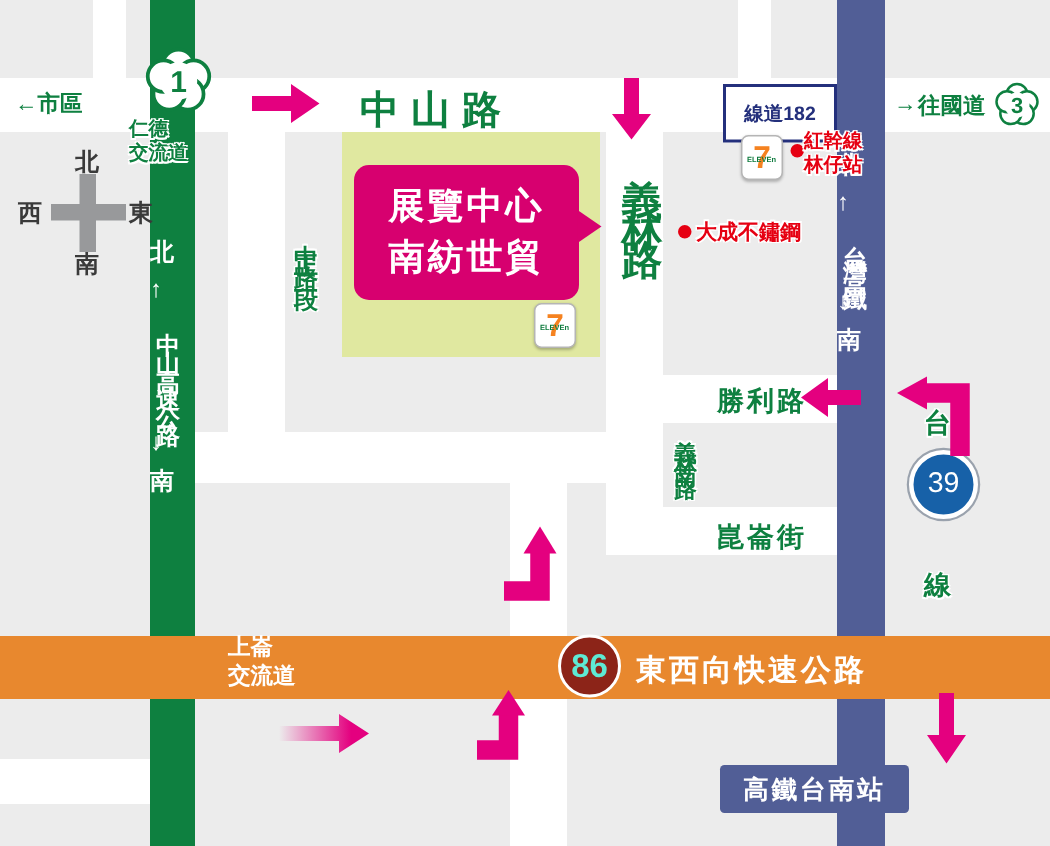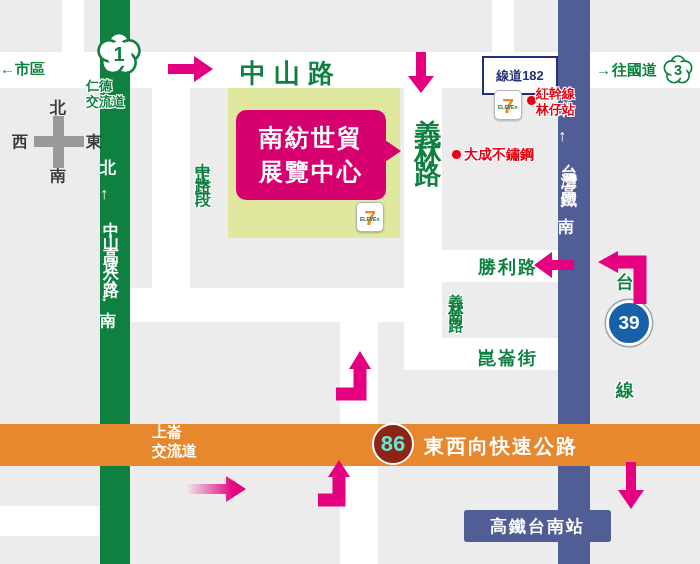--- a/index.html
+++ b/index.html
@@ -30,21 +30,21 @@
   .s7{color:#f58220;font-size:21px;font-weight:bold;line-height:1}
   .s11{position:absolute;top:13px;left:3px;font-size:5px;color:#0d7a3c;font-weight:bold}
   .dot{width:9px;height:9px;border-radius:50%;background:var(--red)}
   .callout{background:var(--pinkbox);border-radius:10px;display:flex;flex-direction:column;
            align-items:center;justify-content:center;color:#fff;font-weight:bold;
            font-size:24px;line-height:34px;letter-spacing:2px}
   .tail{position:absolute;right:-15px;top:30px;width:0;height:0;
         border-top:11px solid transparent;border-bottom:11px solid transparent;
         border-left:16px solid var(--pinkbox)}
   .circle39{width:46px;height:46px;border-radius:50%;background:var(--blue39);border:3px solid #fff;
-            box-shadow:0 0 0 1.5px #9aa2ad;color:#fff;font-weight:bold;font-size:19px;
+            box-shadow:0 0 0 1.5px #9aa2ad;color:#fff;font-weight:normal;font-size:19px;
             display:flex;align-items:center;justify-content:center}
   .circle86{width:42px;height:42px;border-radius:50%;background:var(--maroon);border:2.5px solid #fff;
             color:#5eead4;font-weight:bold;font-size:22px;display:flex;align-items:center;justify-content:center}
   .box182{width:76px;height:39px;background:#fff;border:2px solid var(--blue182);color:var(--blue182);
           font-weight:bold;font-size:13px;display:flex;align-items:center;justify-content:center}
   .hsrbox{background:var(--navy);color:#fff;font-weight:bold;font-size:17px;border-radius:3px;
           display:flex;align-items:center;justify-content:center;letter-spacing:2px}
   .arrow{fill:var(--magenta)}
 </style>
 </head>
@@ -65,42 +65,42 @@
   <div class="road" style="left:0;top:506px;width:100px;height:30px"></div>
 
   <div class="abs" style="left:100px;top:0;width:30px;height:564px;background:var(--green)"></div>
 
   <div class="abs" style="left:558px;top:0;width:32px;height:564px;background:var(--navy)"></div>
 
   <div class="abs" style="left:0;top:424px;width:700px;height:42px;background:var(--orange)"></div>
 
   <div class="abs" style="left:228px;top:88px;width:172px;height:150px;background:#e0e8a0"></div>
   <div class="abs callout" style="left:236px;top:110px;width:150px;height:90px">
+    <span>展覽中心</span>
     <span>南紡世貿</span>
-    <span>展覽中心</span>
     <span class="tail"></span>
   </div>
 
   <div class="abs col wt" style="left:100px;top:158px;width:30px;gap:6px;font-size:16px">
     <span>北</span>
     <span>↑</span>
     <span class="vt" style="letter-spacing:12px">中山高速公路</span>
     <span>↓</span>
     <span>南</span>
   </div>
 
   <div class="abs col wt" style="left:558px;top:100px;width:32px;gap:6px;font-size:16px">
     <span>北</span>
     <span>↑</span>
     <span class="vt" style="letter-spacing:9px">台灣高鐵</span>
     <span>↓</span>
     <span>南</span>
   </div>
 
-  <div class="abs gt out" style="left:0;top:60px;font-size:15px">←市區</div>
+  <div class="abs gt out" style="left:10px;top:60px;font-size:15px">←市區</div>
 
   <svg class="abs" style="left:95px;top:30px" width="48" height="48" viewBox="0 0 48 48">
     <g stroke="#0e8040" stroke-width="2.5" fill="#ffffff">
       <circle cx="24" cy="13.5" r="10.5"></circle>
         <circle cx="34" cy="20.8" r="10.5"></circle>
       <circle cx="30.2" cy="32.6" r="10.5"></circle>
         <circle cx="17.8" cy="32.6" r="10.5"></circle>
       <circle cx="14" cy="20.8" r="10.5"></circle>
     </g>
     <circle cx="24" cy="24" r="12.5" fill="#ffffff"></circle>
@@ -165,21 +165,21 @@
   <div class="abs circle39" style="left:606px;top:300px">39</div>
   <div class="abs gt out" style="left:616px;top:378px;font-size:18px">線</div>
 
   <div class="abs col wt" style="left:152px;top:422px;width:84px;font-size:15px;line-height:19px">
     <span>上崙</span>
     <span>交流道</span>
   </div>
   <div class="abs circle86" style="left:372px;top:423px">86</div>
   <div class="abs wt" style="left:424px;top:433px;font-size:20px;letter-spacing:2px">東西向快速公路</div>
 
-  <div class="abs hsrbox" style="left:464px;top:510px;width:147px;height:32px">高鐵台南站</div>
+  <div class="abs hsrbox" style="left:480px;top:510px;width:126px;height:32px">高鐵台南站</div>
 
   <svg class="abs" style="left:168px;top:56px" width="46" height="26">
     <polygon class="arrow" points="0,8 26,8 26,0 45,13 26,26 26,18 0,18"></polygon>
   </svg>
   <svg class="abs" style="left:408px;top:52px" width="26" height="42">
     <polygon class="arrow" points="8,0 8,24 0,24 13,41 26,24 18,24 18,0"></polygon>
   </svg>
   <svg class="abs" style="left:534px;top:252px" width="40" height="26">
     <polygon class="arrow" points="40,8 18,8 18,0 0,13 18,26 18,18 40,18"></polygon>
   </svg>

